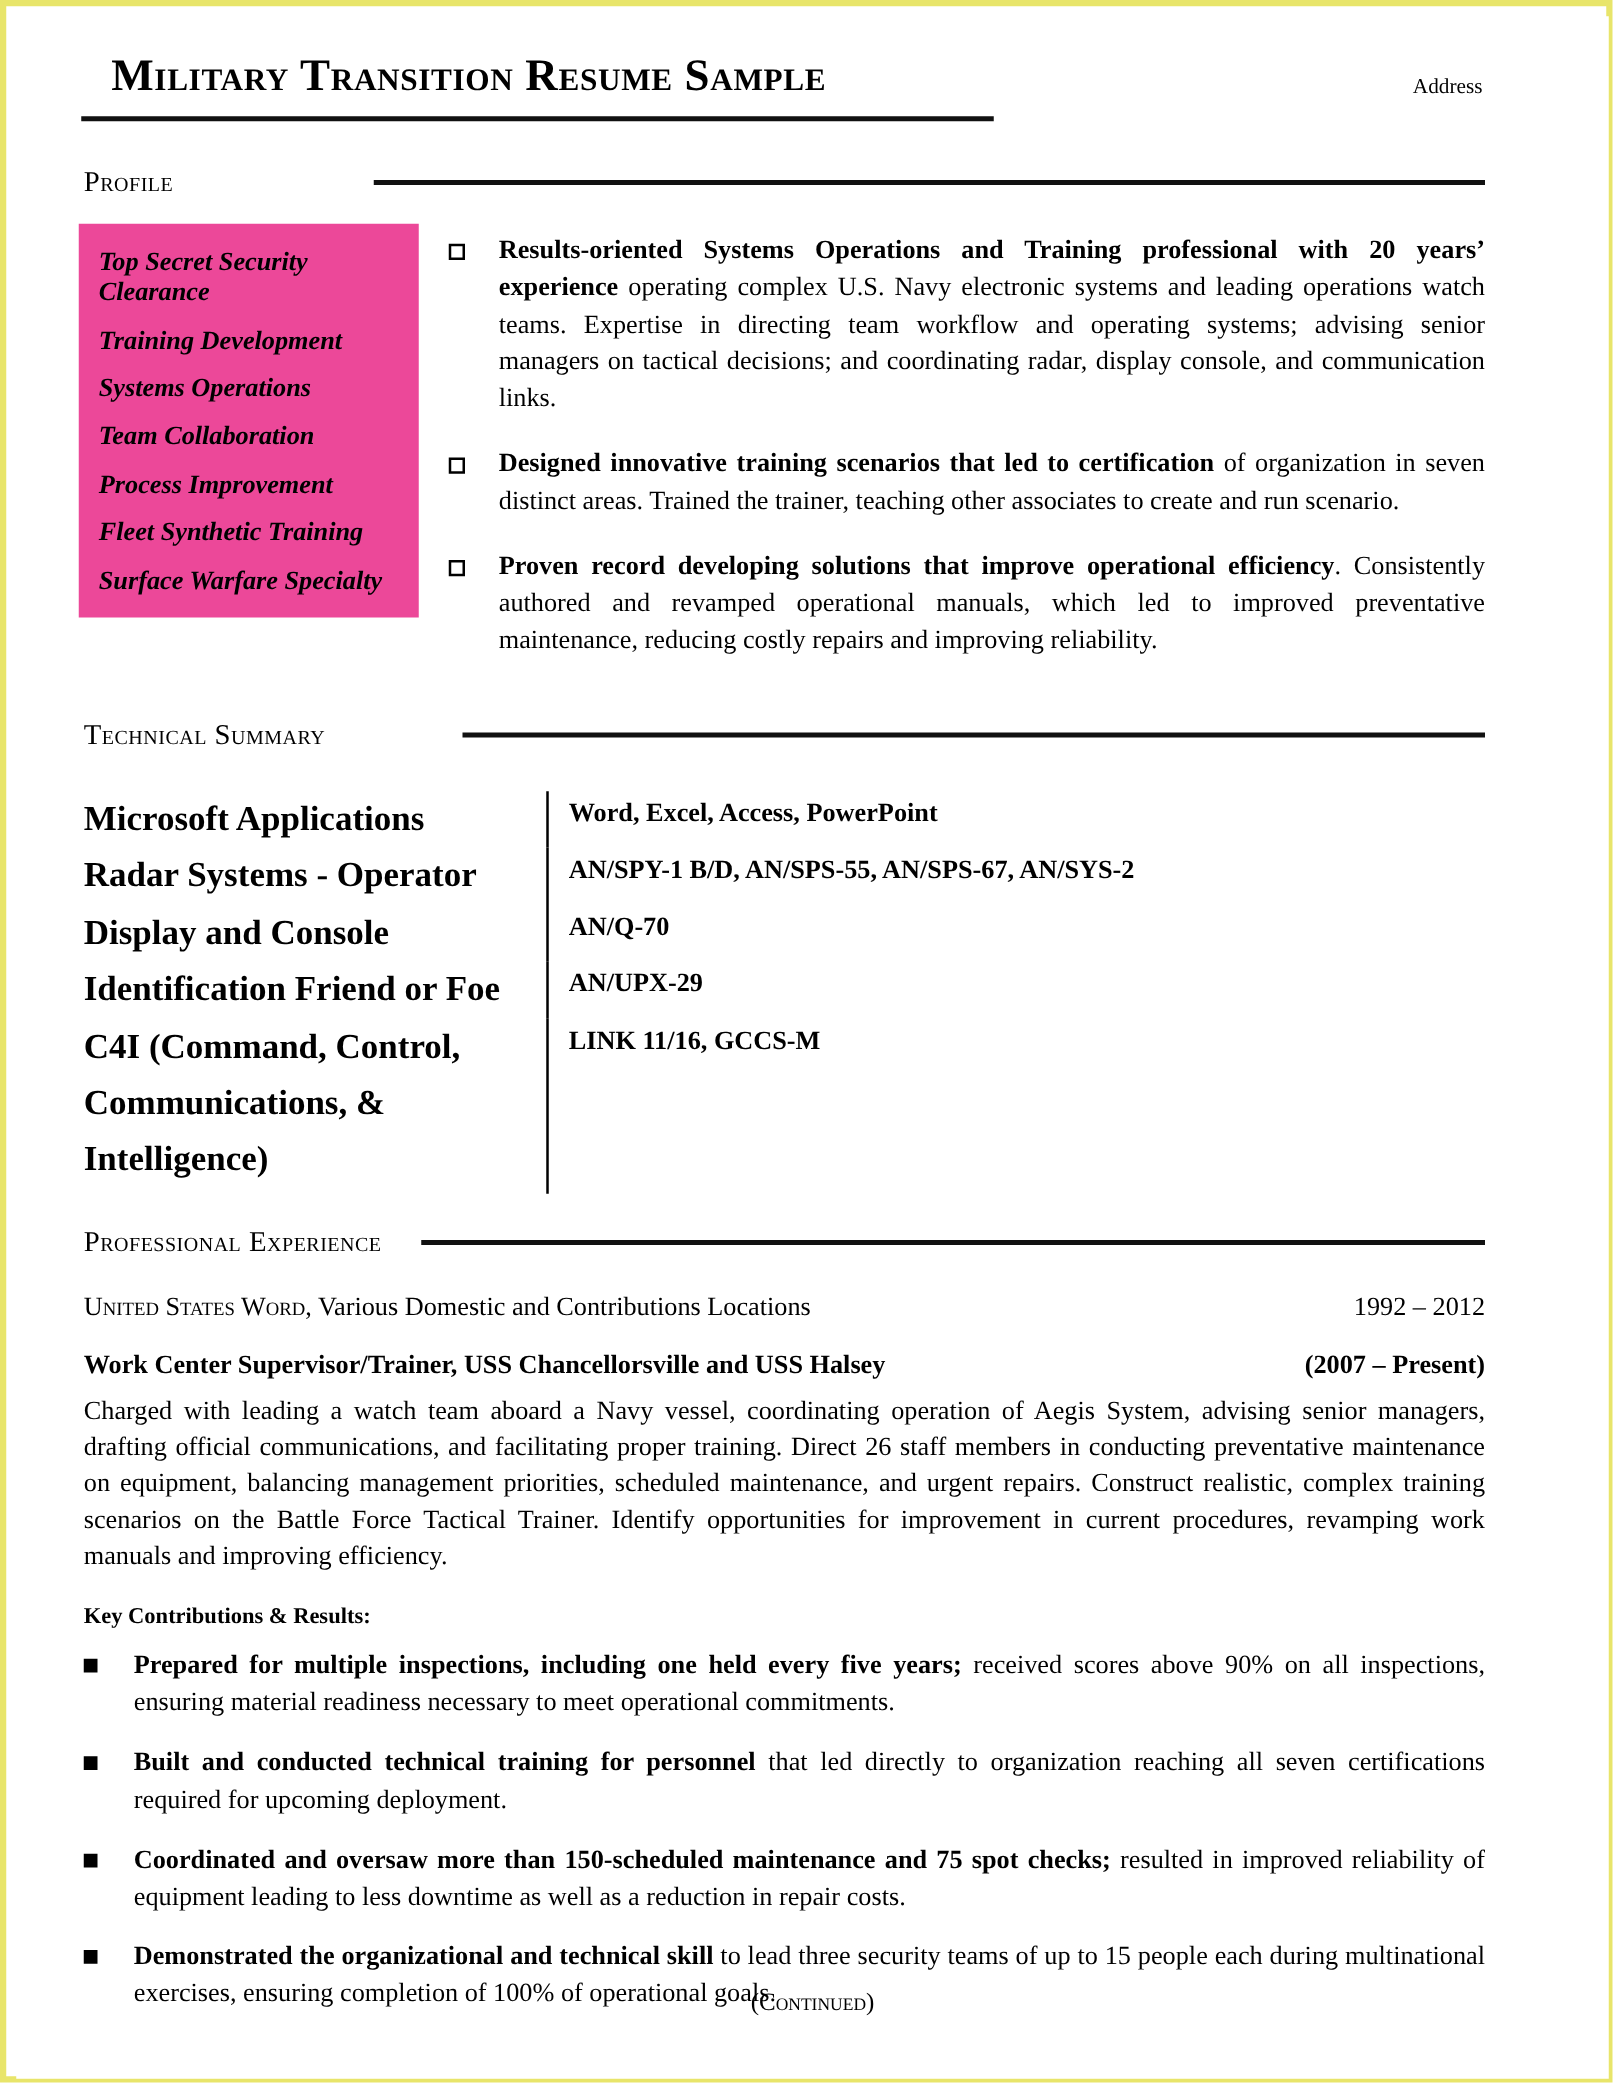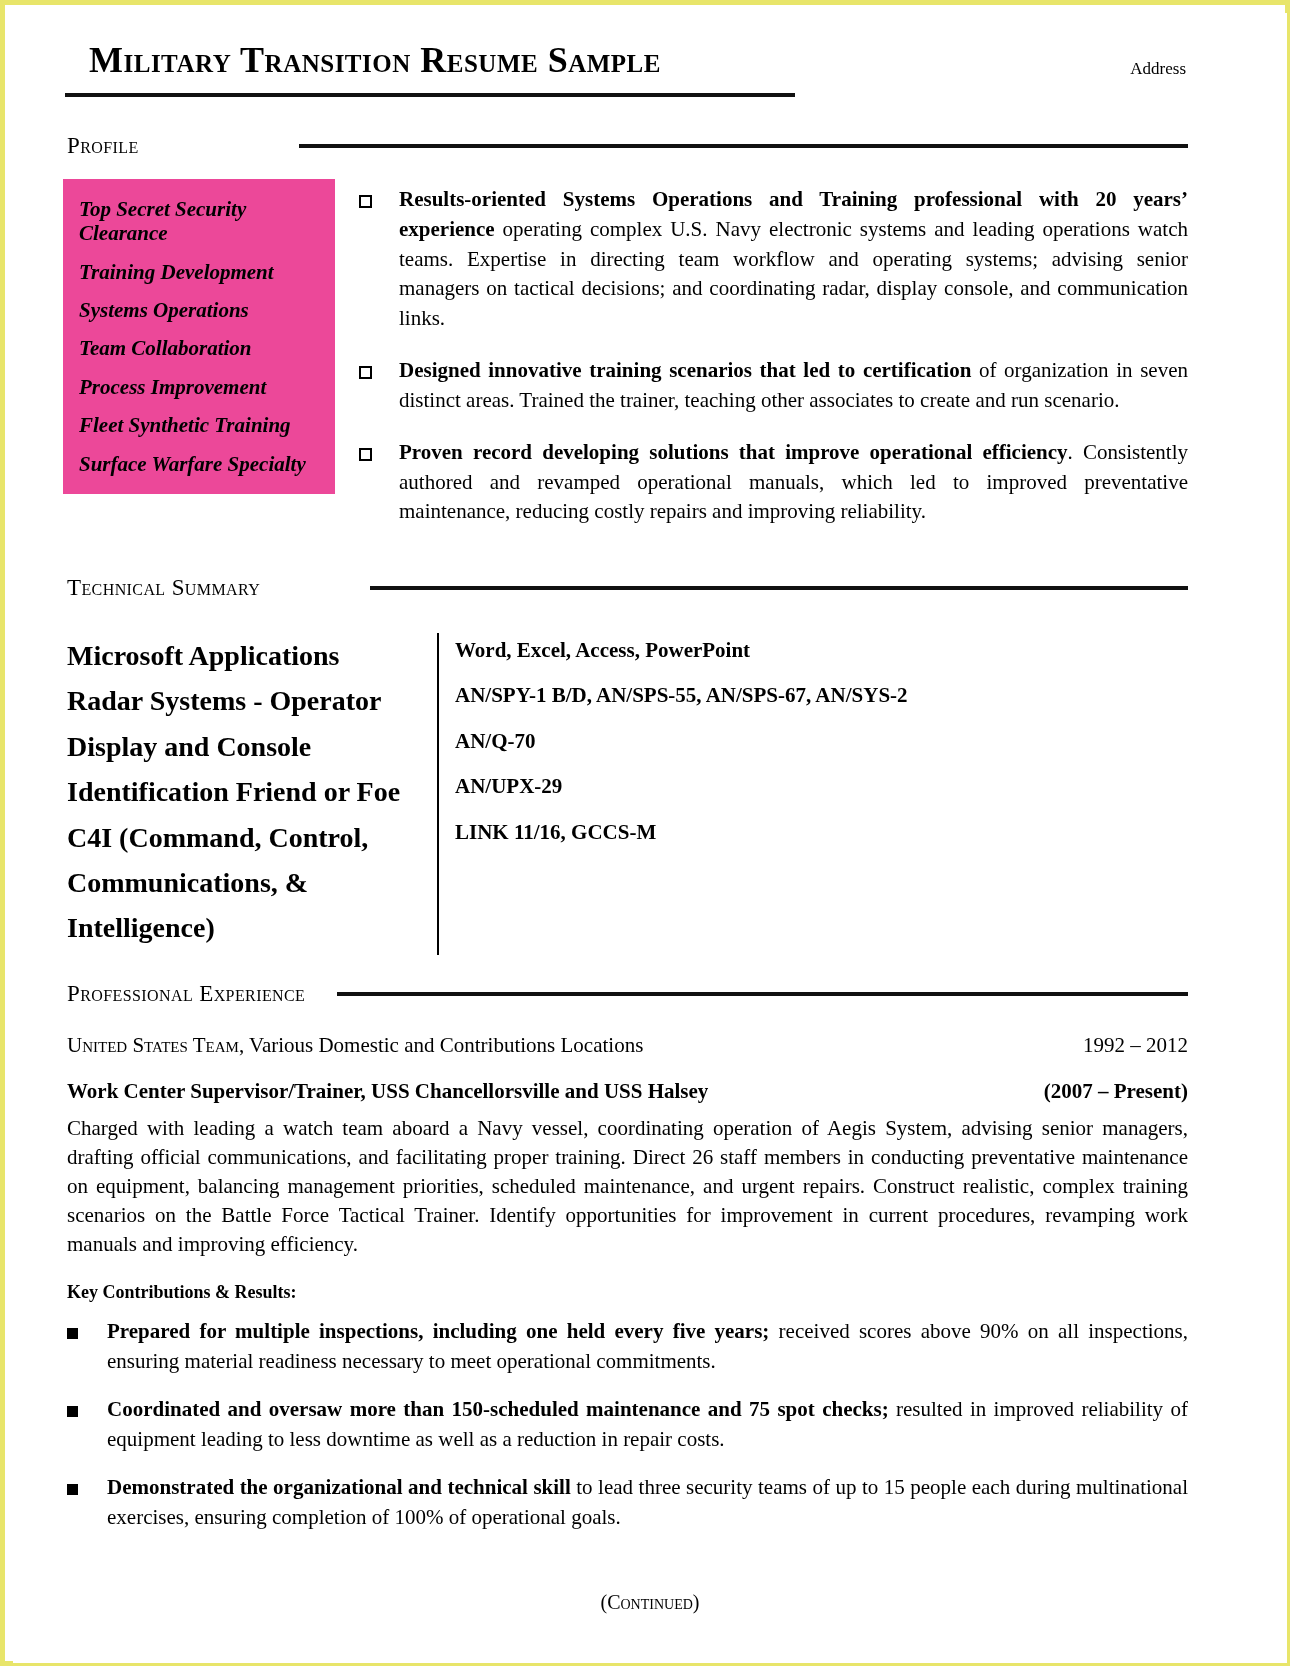--- a/index.html
+++ b/index.html
@@ -305,40 +305,44 @@
       </div>
     </div>
 
     <div class="section-head exp">
       <div class="label">Professional Experience</div>
       <div class="rule"></div>
     </div>
 
     <div class="exp-block">
       <div class="exp-line">
-        <div class="employer"><span>United States Team</span><span class="rest">, Various Domestic and Contributions Locations</span></div>
+        <div class="employer"><span>United States Word</span><span class="rest">, Various Domestic and Contributions Locations</span></div>
         <div class="exp-dates">1992 – 2012</div>
       </div>
 
       <div class="exp-line title">
         <div>Work Center Supervisor/Trainer, USS Chancellorsville and USS Halsey</div>
         <div class="exp-dates">(2007 – Present)</div>
       </div>
 
       <div class="exp-summary">Charged with leading a watch team aboard a Navy vessel, coordinating operation of Aegis System, advising senior managers, drafting official communications, and facilitating proper training. Direct 26 staff members in conducting preventative maintenance on equipment, balancing management priorities, scheduled maintenance, and urgent repairs. Construct realistic, complex training scenarios on the Battle Force Tactical Trainer. Identify opportunities for improvement in current procedures, revamping work manuals and improving efficiency.</div>
 
       <div class="kc-head">Key Contributions &amp; Results:</div>
 
       <div class="kc-list">
         <div class="kc-row">
           <div class="sq-filled"><span></span></div>
           <div class="bullet-text"><b>Prepared for multiple inspections, including one held every five years;</b><span> received scores above 90% on all inspections, ensuring material readiness necessary to meet operational commitments.</span></div>
         </div>
         <div class="kc-row">
           <div class="sq-filled"><span></span></div>
+          <div class="bullet-text"><b>Built and conducted technical training for personnel</b><span> that led directly to organization reaching all seven certifications required for upcoming deployment.</span></div>
+        </div>
+        <div class="kc-row">
+          <div class="sq-filled"><span></span></div>
           <div class="bullet-text"><b>Coordinated and oversaw more than 150-scheduled maintenance and 75 spot checks;</b><span> resulted in improved reliability of equipment leading to less downtime as well as a reduction in repair costs.</span></div>
         </div>
         <div class="kc-row">
           <div class="sq-filled"><span></span></div>
           <div class="bullet-text"><b>Demonstrated the organizational and technical skill</b><span> to lead three security teams of up to 15 people each during multinational exercises, ensuring completion of 100% of operational goals.</span></div>
         </div>
       </div>
     </div>
 
   </div>

